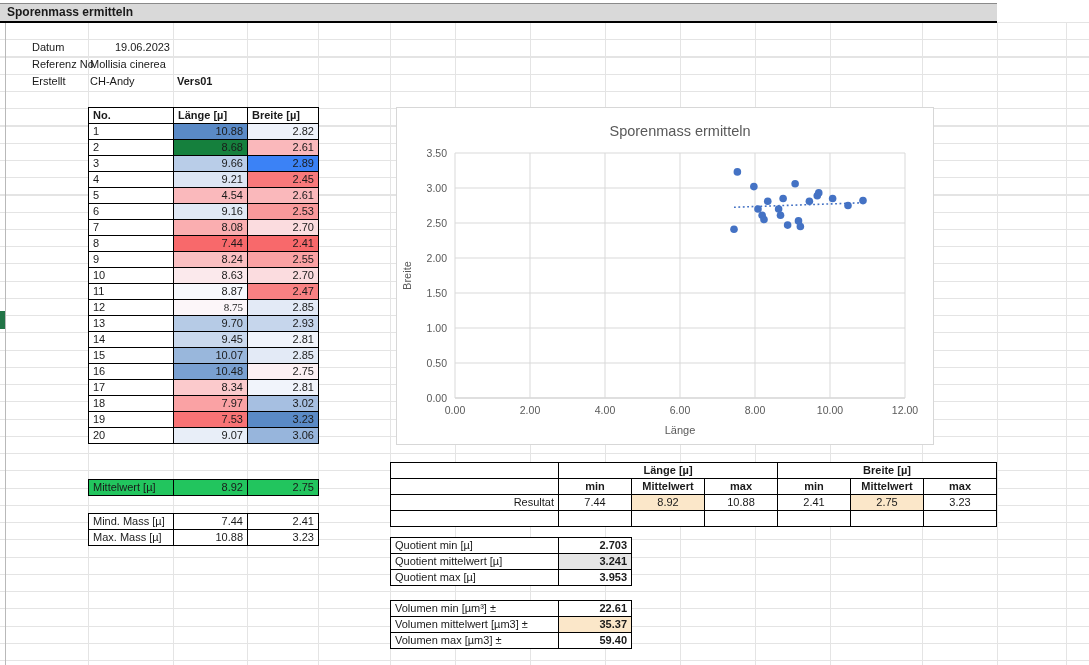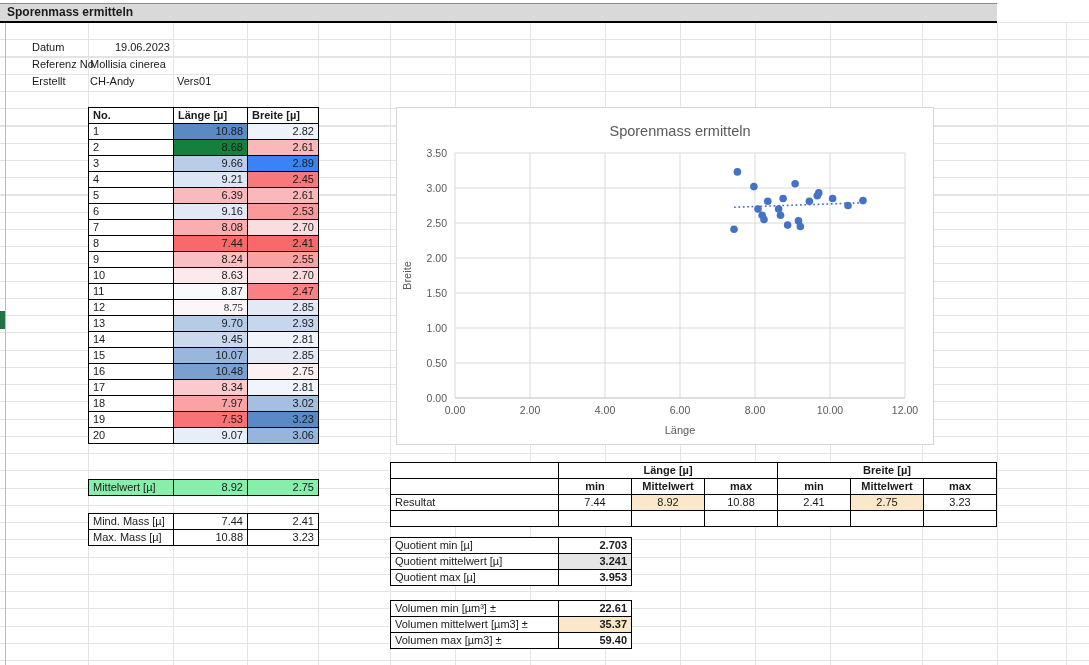--- a/index.html
+++ b/index.html
@@ -16,43 +16,43 @@
   
   #title-bar { position:absolute; left:0; top:3px; width:997px; height:20px;
     background:#d9d9d9; border-top:1px solid #8a8a8a; border-bottom:2px solid #000;
     font-weight:bold; font-size:12px; line-height:17px; padding-left:7px; }
 
   
   .meta-row { position:absolute; height:17px; line-height:17px; }
   .meta-label { position:absolute; left:8px;padding-left:24px; }
   .meta-value { position:absolute; left:90px; }
   .meta-value-right { position:absolute; left:88px; width:82px; text-align:right; }
-  .meta-version { position:absolute; left:177px; }
+  .meta-version { position:absolute; left:177px;font-weight:bold; }
 
   
   #selection-bar { position:absolute; left:0; top:311px; width:5px; height:18px; background:#217346; }
 
   table { border-collapse:collapse; }
   td, th { border:1px solid #000; height:16px; padding:0 4px; font-weight:normal;
     white-space:nowrap; overflow:hidden; line-height:15px; }
   th { font-weight:bold; text-align:left; }
   .num { text-align:right; }
   .ctr { text-align:center; }
   .bold { font-weight:bold; }
 
   #measure-table { position:absolute; left:88px; top:107px; background:#fff; }
-  #mittelwert-box { position:absolute; left:88px; top:479px; background:#86efac; }
+  #mittelwert-box { position:absolute; left:88px; top:479px; background:#22c55e; }
   #minmax-box { position:absolute; left:88px; top:513px; background:#fff; }
   .c-no { width:85px; } .c-l { width:74px; } .c-b { width:71px; }
 
   #chart-card { position:absolute; left:396px; top:107px; width:538px; height:338px;
     background:#fff; border:1px solid #d7d7d7; }
 
   #result-table { position:absolute; left:390px; top:462px; background:#fff; }
-  .rc-label { width:168px; } .rc-val { width:73px; }
+  .rc-label { width:168px;text-align:right; } .rc-val { width:73px; }
   .hl { background:#fbe7c9; }
 
   #quotient-table { position:absolute; left:390px; top:537px; background:#fff; }
   #volumen-table  { position:absolute; left:390px; top:600px; background:#fff; }
   .qc-label { width:168px; } .qc-val { width:73px; }
 </style>
 </head>
 <body>
 
 <div id="sheet">
@@ -118,21 +118,21 @@
           <td class="c-l num" style="background: rgb(185, 205, 232);">9.66</td>
           <td class="c-b num" style="background: #3b82f6;">2.89</td>
         </tr>
         <tr>
           <td class="c-no">4</td>
           <td class="c-l num" style="background: rgb(221, 230, 244);">9.21</td>
           <td class="c-b num" style="background: rgb(248, 121, 123);">2.45</td>
         </tr>
         <tr>
           <td class="c-no">5</td>
-          <td class="c-l num" style="background: rgb(250, 185, 188);">6.39</td>
+          <td class="c-l num" style="background: rgb(250, 185, 188);">4.54</td>
           <td class="c-b num" style="background: rgb(250, 184, 187);">2.61</td>
         </tr>
         <tr>
           <td class="c-no">6</td>
           <td class="c-l num" style="background: rgb(225, 233, 245);">9.16</td>
           <td class="c-b num" style="background: rgb(249, 153, 155);">2.53</td>
         </tr>
         <tr>
           <td class="c-no">7</td>
           <td class="c-l num" style="background: rgb(250, 174, 176);">8.08</td>

